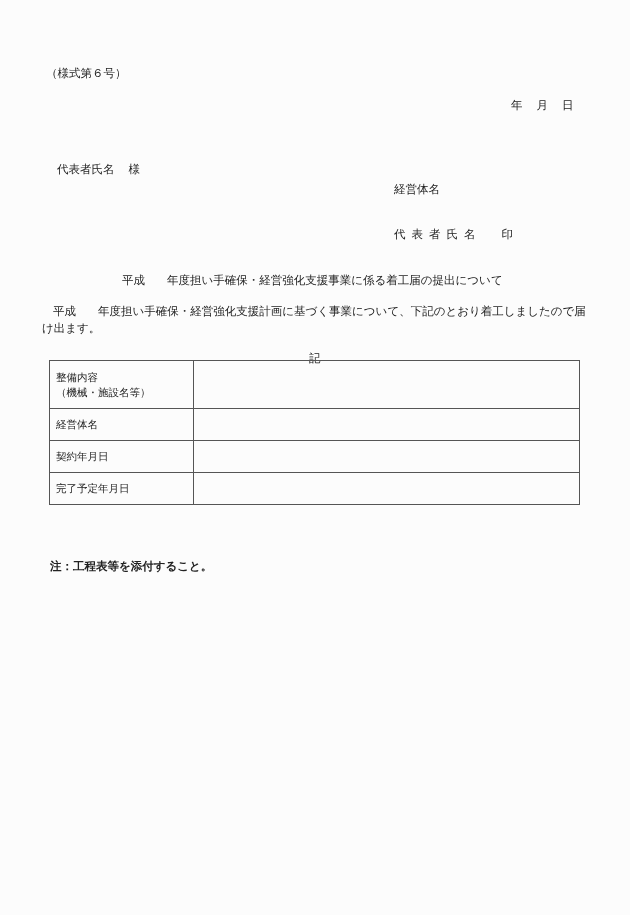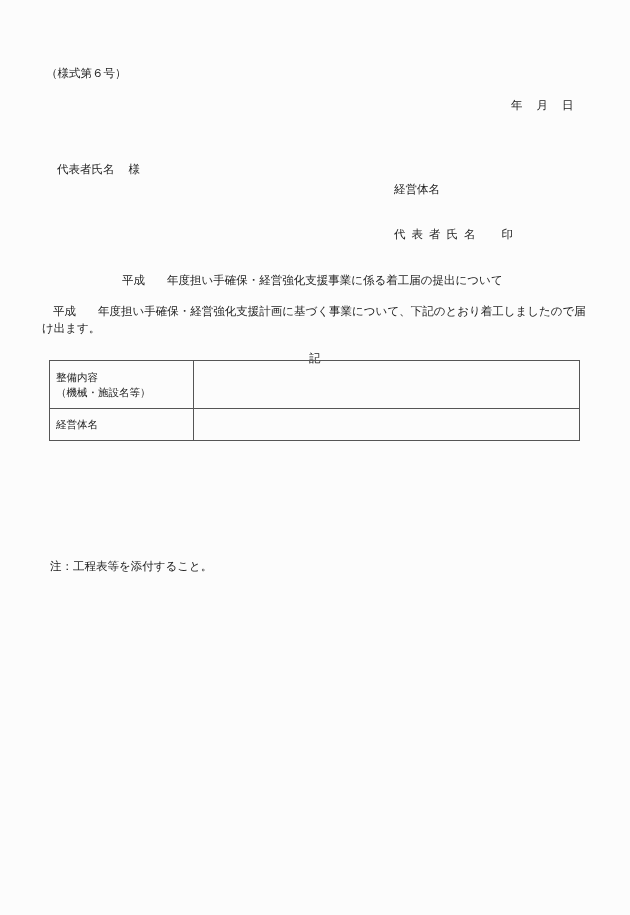--- a/index.html
+++ b/index.html
@@ -56,16 +56,24 @@
     <td class="label">
       <div>整備内容</div>
       <div>（機械・施設名等）</div>
     </td>
     <td></td>
   </tr>
   <tr style="height:32px">
     <td class="label">経営体名</td>
     <td></td>
   </tr>
+  <tr style="height:32px">
+    <td class="label">契約年月日</td>
+    <td></td>
+  </tr>
+  <tr style="height:32px">
+    <td class="label">完了予定年月日</td>
+    <td></td>
+  </tr>
 </tbody>
   </table>
 
-<div class="abs" style="left:50px; top:559px;">注：工程表等を添付すること。</div>
+<div class="abs" style="left:50px; top:559px;font-weight:bold;">注：工程表等を添付すること。</div>
 
 </body></html>

